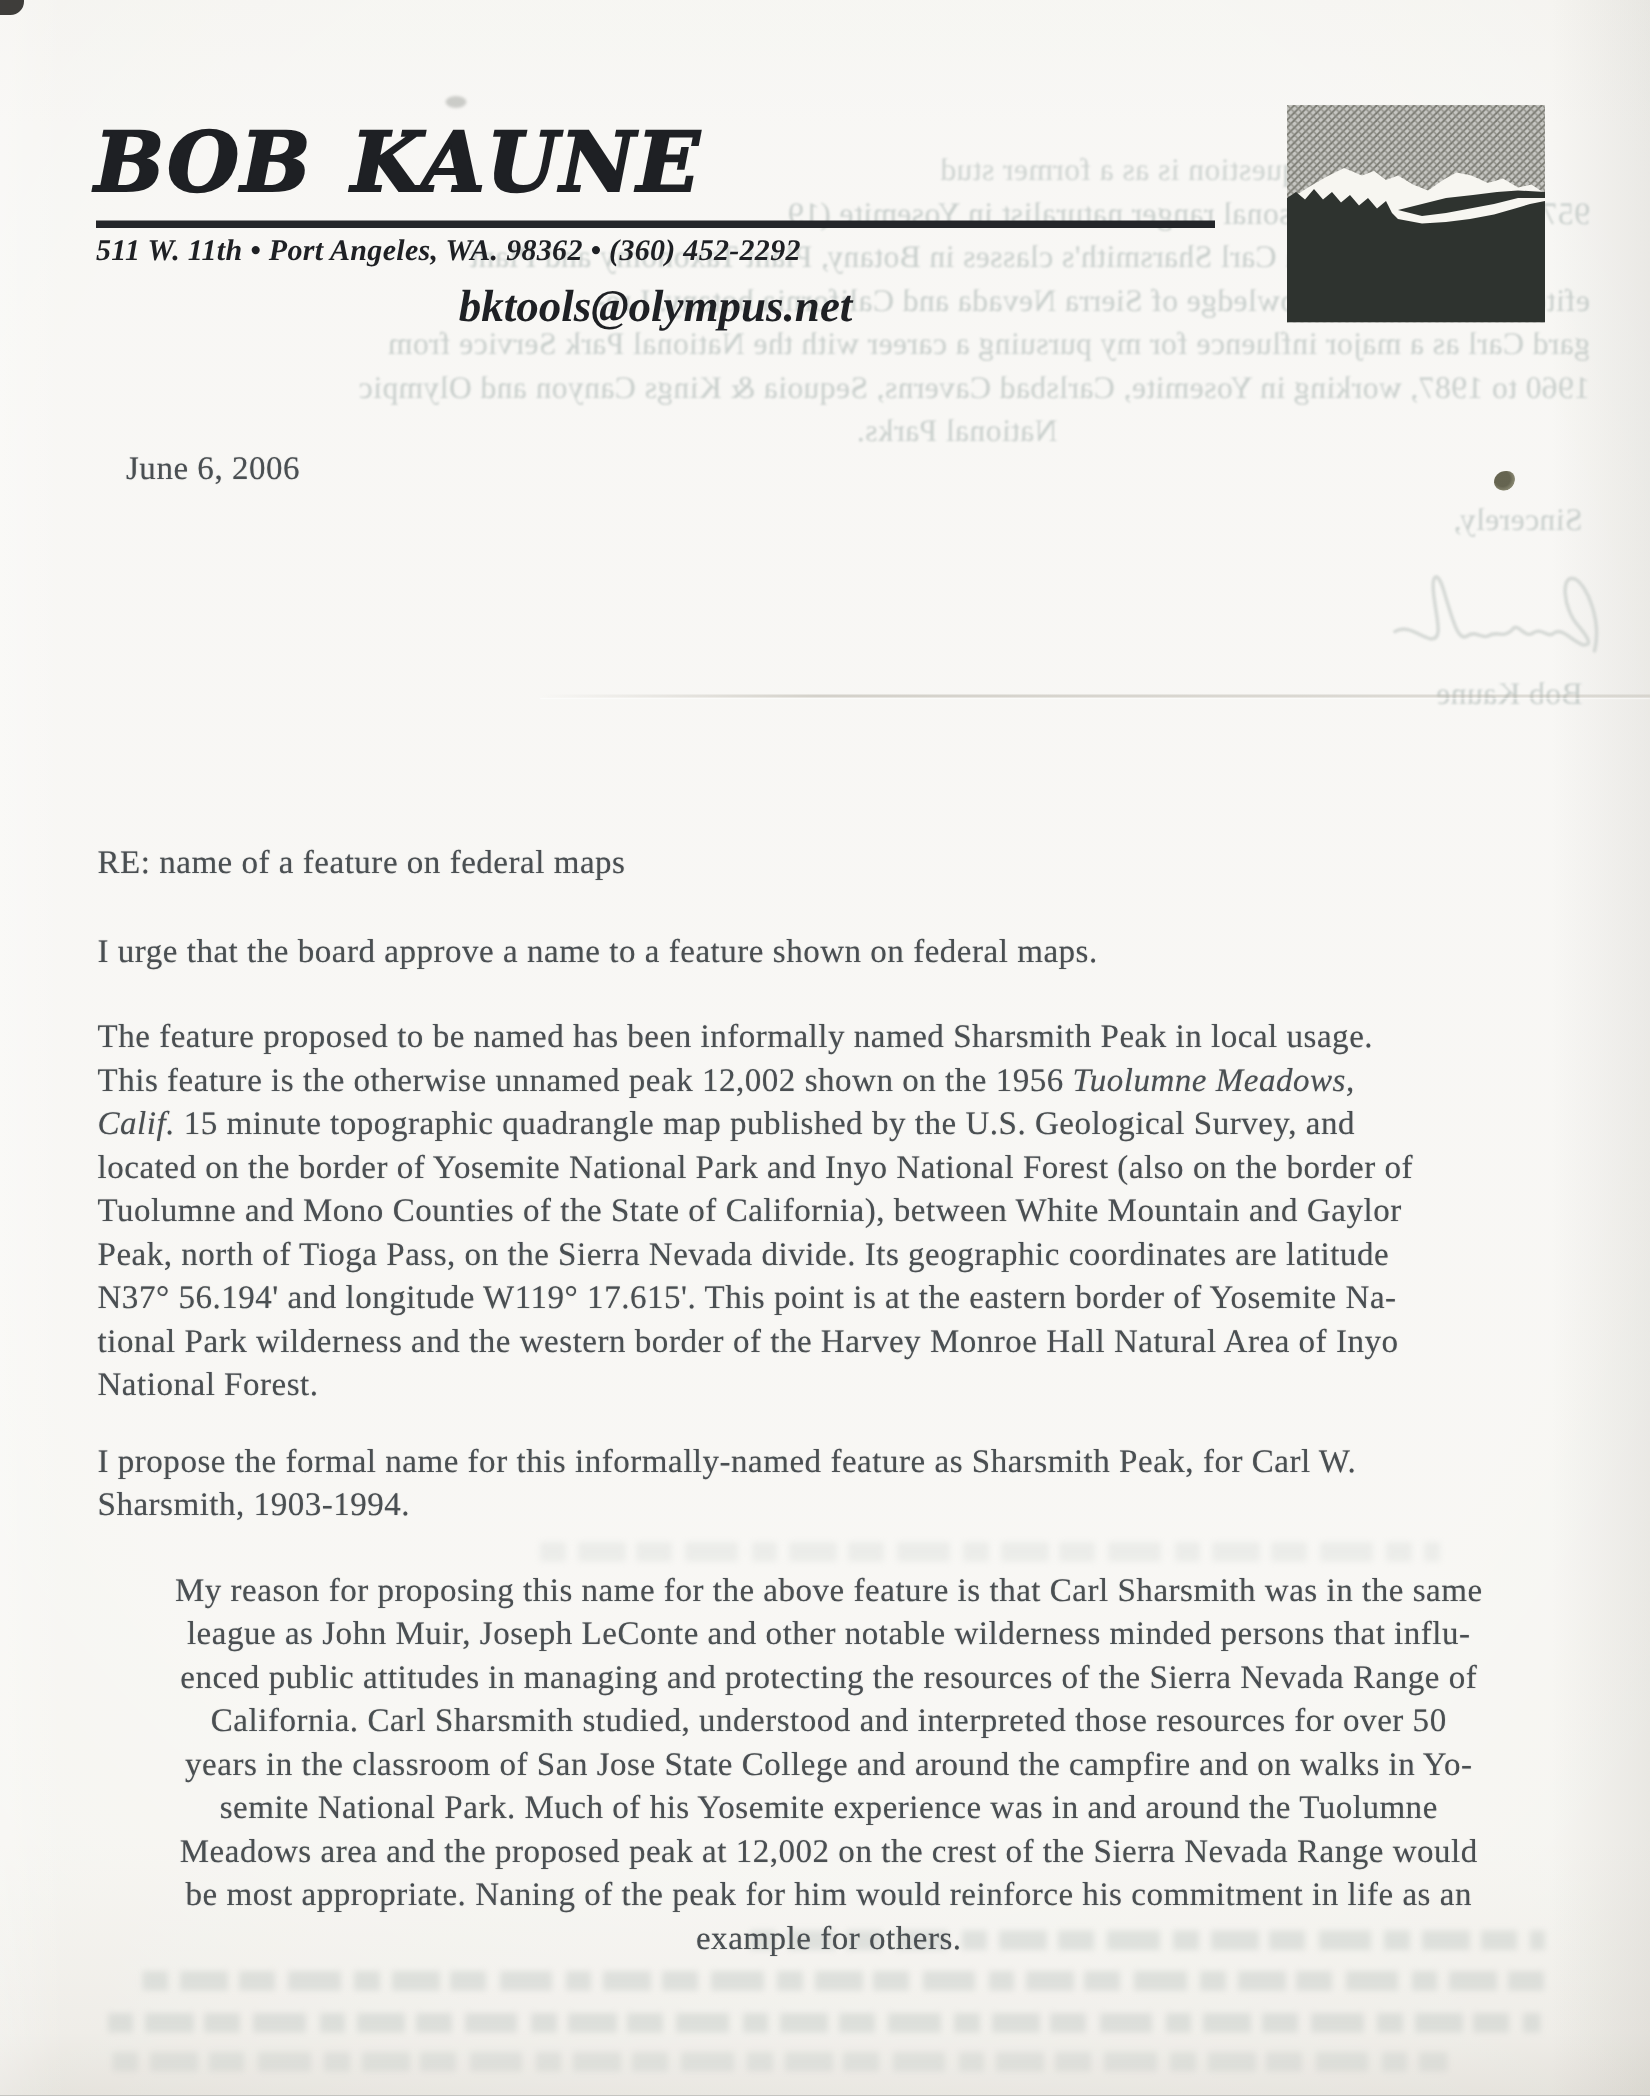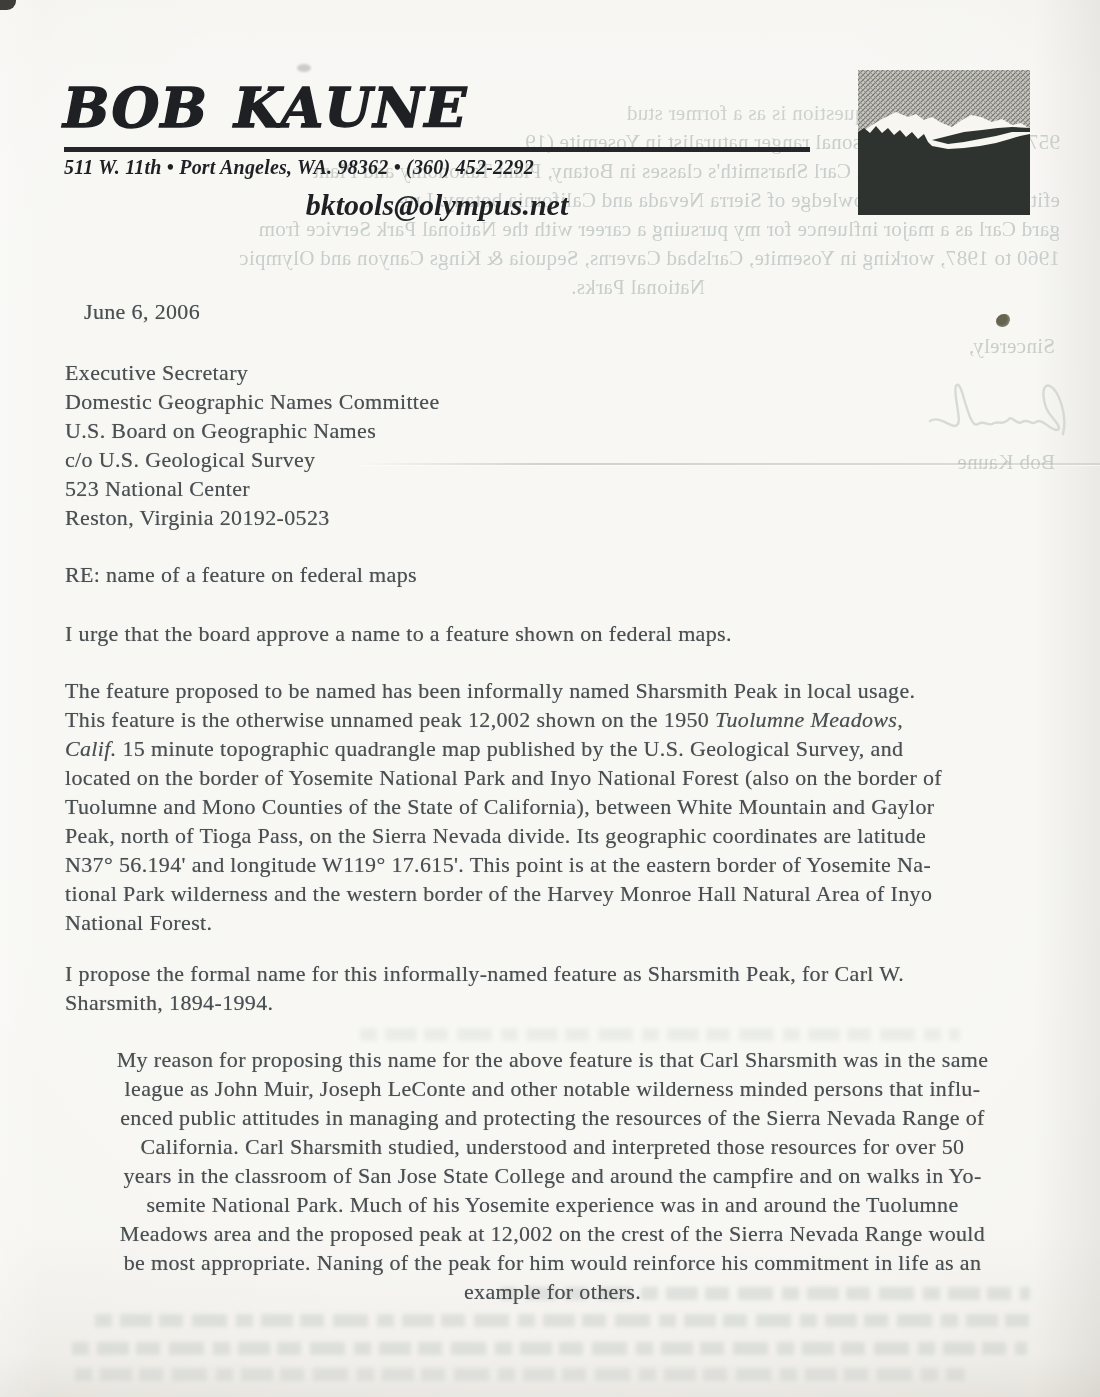--- a/index.html
+++ b/index.html
@@ -155,43 +155,37 @@
       <path d="M0,64 L14,55 L26,48 L38,42 L50,47 L58,44 L66,50 L74,47 L84,53 L94,57 L104,50 L113,45 L123,47 L134,52 L144,49 L154,55 L163,53 L172,59 L172,80 L0,80 Z" fill="#f7f6f1"></path>
 
       <path d="M0,62 L6,58 L12,63 L18,56 L24,63 L30,58 L36,65 L42,60 L48,67 L54,62 L60,69 L66,64 L70,72 L74,76 L90,79 L106,78 L122,76 L138,73 L152,69 L162,66 L172,64 L172,145 L0,145 Z" fill="#2e332f"></path>
 
       <path d="M74,70 L90,66 L106,62 L124,60 L140,58 L154,57 L172,58 L172,62 L154,62 L138,66 L122,69 L106,72 L90,74 Z" fill="#2e332f"></path>
     </svg>
   </div>
 
   <div class="txt date-line">June 6, 2006</div>
 
-  <div class="txt recipient">Executive Secretary
-Domestic Geographic Names Committee
-U.S. Board on Geographic Names
-c/o U.S. Geological Survey
-523 National Center
-Reston, Virginia 20192-0523</div>
 
   <div class="txt para-1">I urge that the board approve a name to a feature shown on federal maps.</div>
 
   <div class="txt subject">RE: name of a feature on federal maps</div>
 
   <div class="txt para-2"><span>The feature proposed to be named has been informally named Sharsmith Peak in local usage.
-This feature is the otherwise unnamed peak 12,002 shown on the 1950 </span><span class="it">Tuolumne Meadows,
+This feature is the otherwise unnamed peak 12,002 shown on the 1956 </span><span class="it">Tuolumne Meadows,
 Calif.</span><span> 15 minute topographic quadrangle map published by the U.S. Geological Survey, and
 located on the border of Yosemite National Park and Inyo National Forest (also on the border of
 Tuolumne and Mono Counties of the State of California), between White Mountain and Gaylor
 Peak, north of Tioga Pass, on the Sierra Nevada divide. Its geographic coordinates are latitude
 N37° 56.194' and longitude W119° 17.615'. This point is at the eastern border of Yosemite Na-
 tional Park wilderness and the western border of the Harvey Monroe Hall Natural Area of Inyo
 National Forest.</span></div>
 
   <div class="txt para-3">I propose the formal name for this informally-named feature as Sharsmith Peak, for Carl W.
-Sharsmith, 1894-1994.</div>
+Sharsmith, 1903-1994.</div>
 
   <div class="txt para-4">My reason for proposing this name for the above feature is that Carl Sharsmith was in the same
 league as John Muir, Joseph LeConte and other notable wilderness minded persons that influ-
 enced public attitudes in managing and protecting the resources of the Sierra Nevada Range of
 California.  Carl Sharsmith studied, understood and interpreted those resources for over 50
 years in the classroom of San Jose State College and around the campfire and on walks in Yo-
 semite National Park.  Much of his Yosemite experience was in and around the Tuolumne
 Meadows area and the proposed peak at 12,002 on the crest of the Sierra Nevada Range would
 be most appropriate. Naning of the peak for him would reinforce his commitment in life as an
 example for others.</div>

